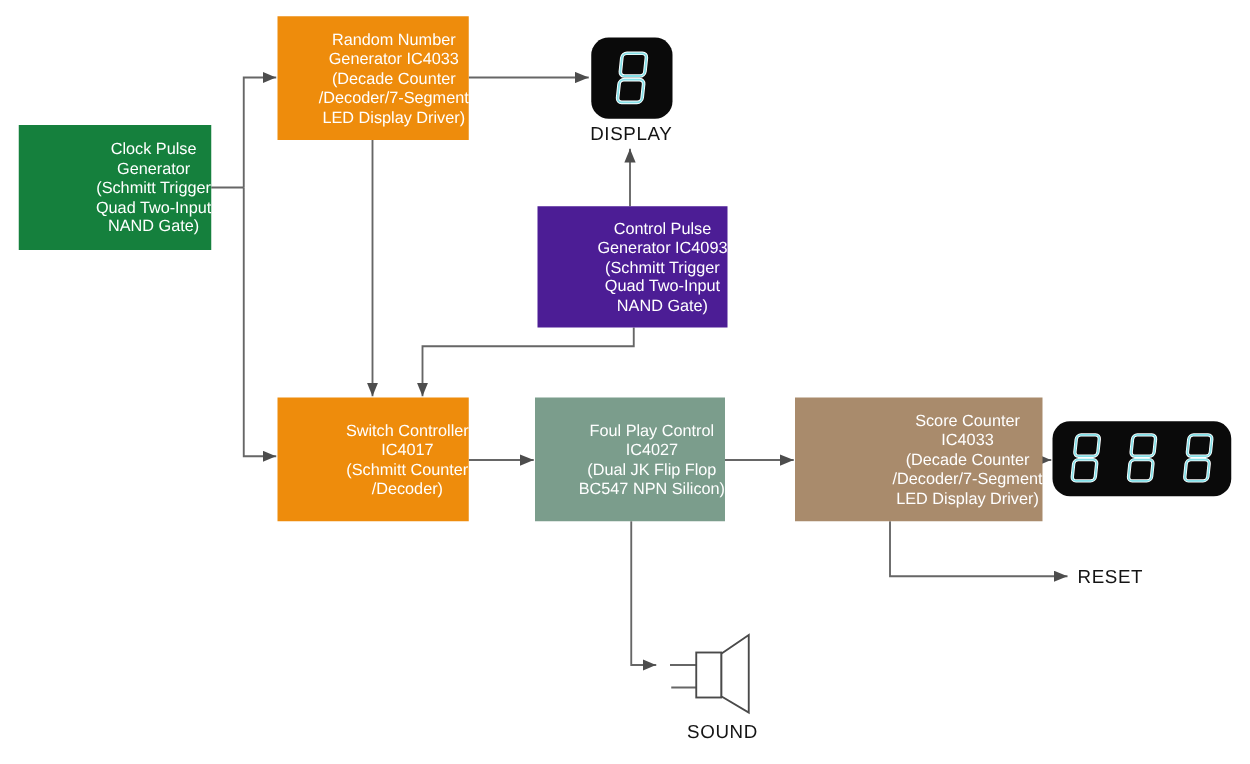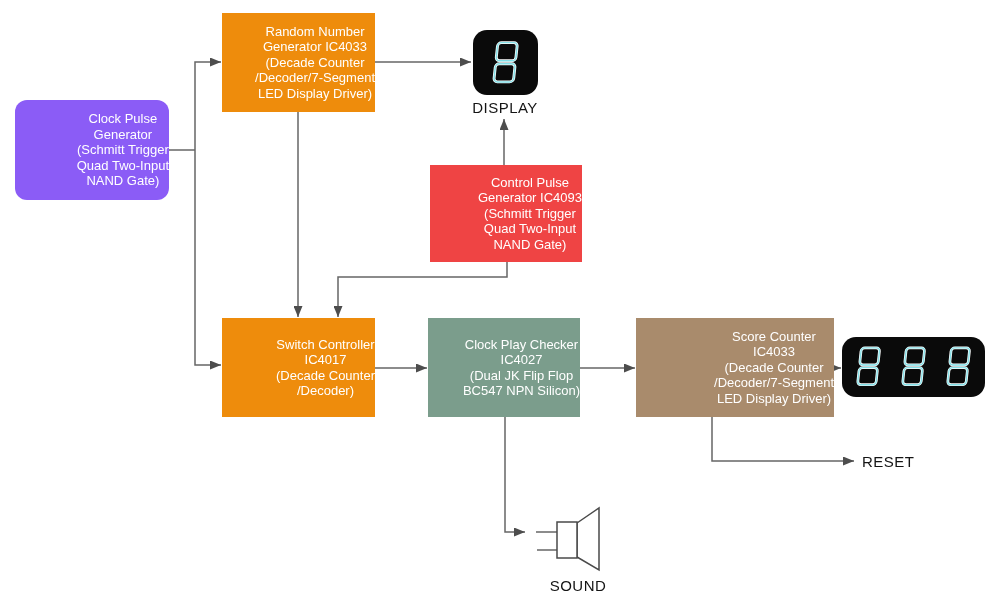--- a/index.html
+++ b/index.html
@@ -76,53 +76,53 @@
     <path class="connector" d="M505,417 V532 H525" marker-end="url(#arrow)"></path>
     <path class="connector" d="M536,532 H557"></path>
     <path class="connector" d="M537,550 H557"></path>
 
     <g>
       <polygon class="speaker-shape" points="577,523 599,508 599,570 577,557"></polygon>
       <rect class="speaker-shape" x="557" y="522" width="20" height="36"></rect>
     </g>
   </svg>
 
-  <div class="block blk-clock" style="background-color: #8b5cf6; border-radius: 12px;">
+  <div class="block blk-clock" style="background-color: #15803d;">
     <span>Clock Pulse
 Generator
 (Schmitt Trigger
 Quad Two-Input
 NAND Gate)</span>
   </div>
 
   <div class="block blk-rng" style="background-color: rgb(238, 140, 12);">
     <span>Random Number
 Generator IC4033
 (Decade Counter
 /Decoder/7-Segment
 LED Display Driver)</span>
   </div>
 
-  <div class="block blk-cpg" style="background-color: #ef4444;">
+  <div class="block blk-cpg" style="background-color: #4c1d95;">
     <span>Control Pulse
 Generator IC4093
 (Schmitt Trigger
 Quad Two-Input
 NAND Gate)</span>
   </div>
 
   <div class="block blk-switch" style="background-color: rgb(238, 140, 12);">
     <span>Switch Controller
 IC4017
-(Decade Counter
+(Schmitt Counter
 /Decoder)</span>
   </div>
 
   <div class="block blk-foul" style="background-color: rgb(123, 157, 140);">
-    <span>Clock Play Checker
+    <span>Foul Play Control
 IC4027
 (Dual JK Flip Flop
 BC547 NPN Silicon)</span>
   </div>
 
   <div class="block blk-score" style="background-color: rgb(169, 139, 108);">
     <span>Score Counter
 IC4033
 (Decade Counter
 /Decoder/7-Segment

